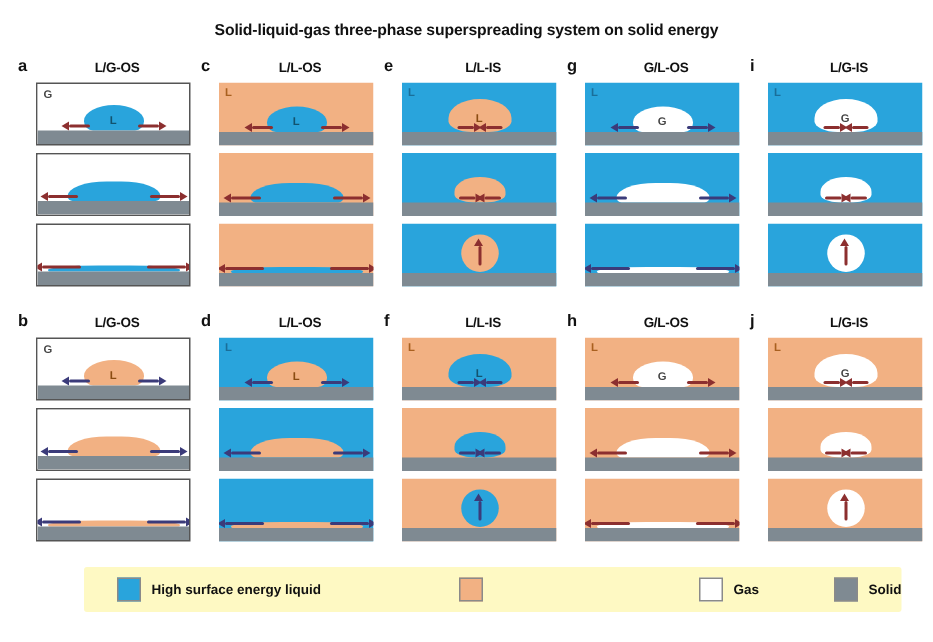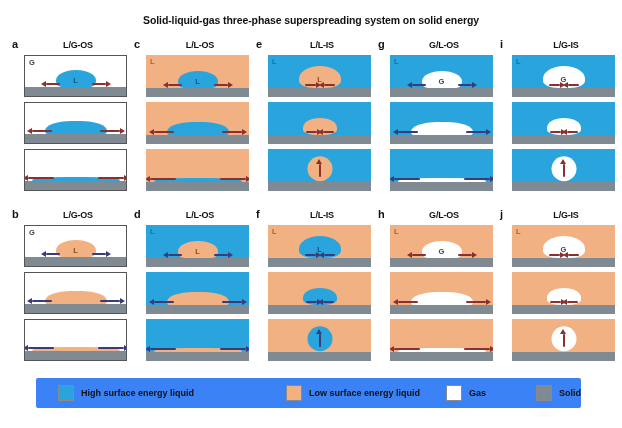--- a/index.html
+++ b/index.html
@@ -165,25 +165,25 @@
   .arrow.up .head {
     left: -3.5px;
     top: -11px;
     border-left: 3.5px solid transparent;
     border-right: 3.5px solid transparent;
     border-top: none;
   }
 
   #legend {
     position: absolute;
-    left: 36px;
+    left: 56px;
     top: 378px;
     width: 545px;
     height: 30px;
-    background: #3b82f6;
+    background: #fef9c3;
     border-radius: 2px;
   }
   .legend-item {
     position: absolute;
     top: 7px;
     height: 16px;
     display: flex;
     align-items: center;
   }
   .legend-swatch {
@@ -683,21 +683,20 @@
     </div>
   </div>
 
 <div id="legend">
     <div class="legend-item" style="left: 22px;">
       <div class="legend-swatch" style="background: rgb(41, 164, 220);"></div>
       <div class="legend-text">High surface energy liquid</div>
     </div>
     <div class="legend-item" style="left: 250px;">
       <div class="legend-swatch" style="background: rgb(242, 177, 131);"></div>
-      <div class="legend-text">Low surface energy liquid</div>
     </div>
     <div class="legend-item" style="left: 410px;">
       <div class="legend-swatch" style="background: rgb(255, 255, 255);"></div>
       <div class="legend-text">Gas</div>
     </div>
     <div class="legend-item" style="left: 500px;">
       <div class="legend-swatch" style="background: rgb(127, 138, 146);"></div>
       <div class="legend-text">Solid</div>
     </div>
   </div>

